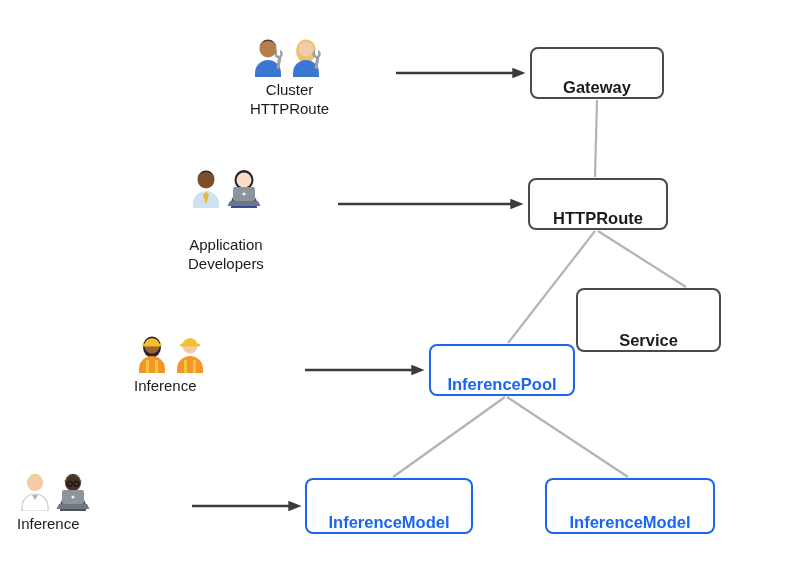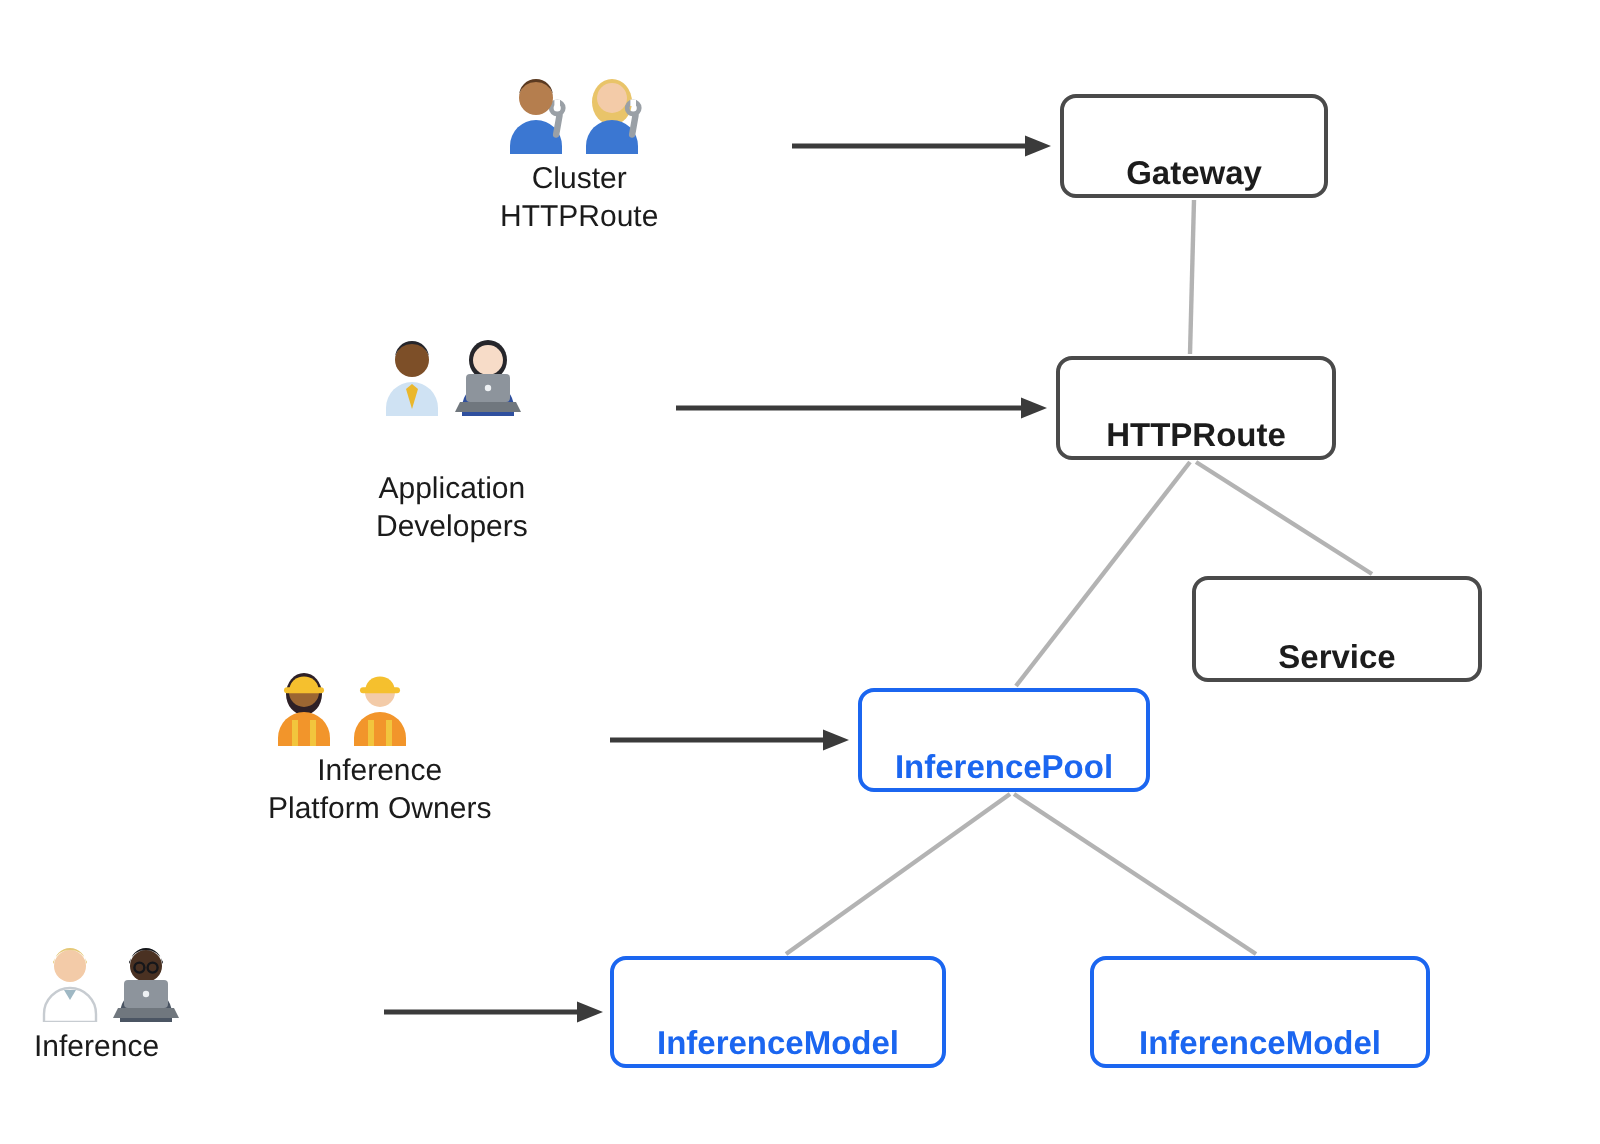--- a/index.html
+++ b/index.html
@@ -12,21 +12,21 @@
   .arrow{stroke:var(--arrow-dark,#3b3b3b);stroke-width:2.4;fill:none;}
   .ah{fill:var(--arrow-dark,#3b3b3b);}
   .node{
     position:absolute;display:flex;align-items:flex-end;justify-content:center;
     background:#ffffff;border:2.5px solid var(--node-border,#4a4a4a);border-radius:8px;
     font-weight:bold;font-size:16.5px;color:var(--node-text,#1c1c1c);box-sizing:border-box;
   }
   .node.blue{border-color:var(--extension-blue,#1b66f0);color:var(--extension-blue,#1b66f0);}
   .node-gateway{left:530px;top:47px;width:134px;height:52px;}
   .node-httproute{left:528px;top:178px;width:140px;height:52px;}
-  .node-service{left:596px;top:288px;width:145px;height:53px;}
+  .node-service{left:576px;top:288px;width:145px;height:64px;}
   .node-inferencepool{left:429px;top:344px;width:146px;height:52px;}
   .node-inferencemodel-left{left:305px;top:478px;width:168px;height:56px;}
   .node-inferencemodel-right{left:545px;top:478px;width:170px;height:56px;}
   .persona{
     position:absolute;display:flex;flex-direction:column;align-items:flex-start;
   }
   .persona .icons{display:flex;flex-direction:row;gap:2px;height:44px;align-items:flex-end;}
   .persona .plabel{
     margin-top:3px;text-align:center;font-size:15px;line-height:19px;color:#1b1b1b;
   }
@@ -141,21 +141,20 @@
         <path d="M5 42v-4a13 13 0 0 1 26 0v4z" fill="#f2952b"></path>
         <rect x="12" y="29" width="3" height="13" fill="#f2c53d"></rect>
         <rect x="21" y="29" width="3" height="13" fill="#f2c53d"></rect>
         <circle cx="18" cy="15" r="7.5" fill="#f3cba8"></circle>
         <path d="M10.8 13.6a7.2 6.4 0 0 1 14.4 0z" fill="#f5c02e"></path>
         <rect x="8" y="12.6" width="20" height="3" rx="1.5" fill="#f5c02e"></rect>
       </svg>
     </div>
     <div class="plabel">
       <div>Inference</div>
-      <div>Platform Owners</div>
     </div>
   </div>
 
   <div class="persona persona-inference-workload-owners">
     <div class="icons">
       <svg width="36" height="42" viewBox="0 0 36 42">
         <path d="M5 42v-4a13 13 0 0 1 26 0v4z" fill="#ffffff" stroke="#c7ccd1" stroke-width="1.2"></path>
         <path d="M15 26h6l-3 5z" fill="#9fb8c4"></path>
         <circle cx="18" cy="14" r="8" fill="#f3cba8"></circle>
         <path d="M10 13a8 8 0 0 1 16 0l.5-1q-2.5-6-8.5-6t-8.5 6z" fill="#e5c878"></path>

